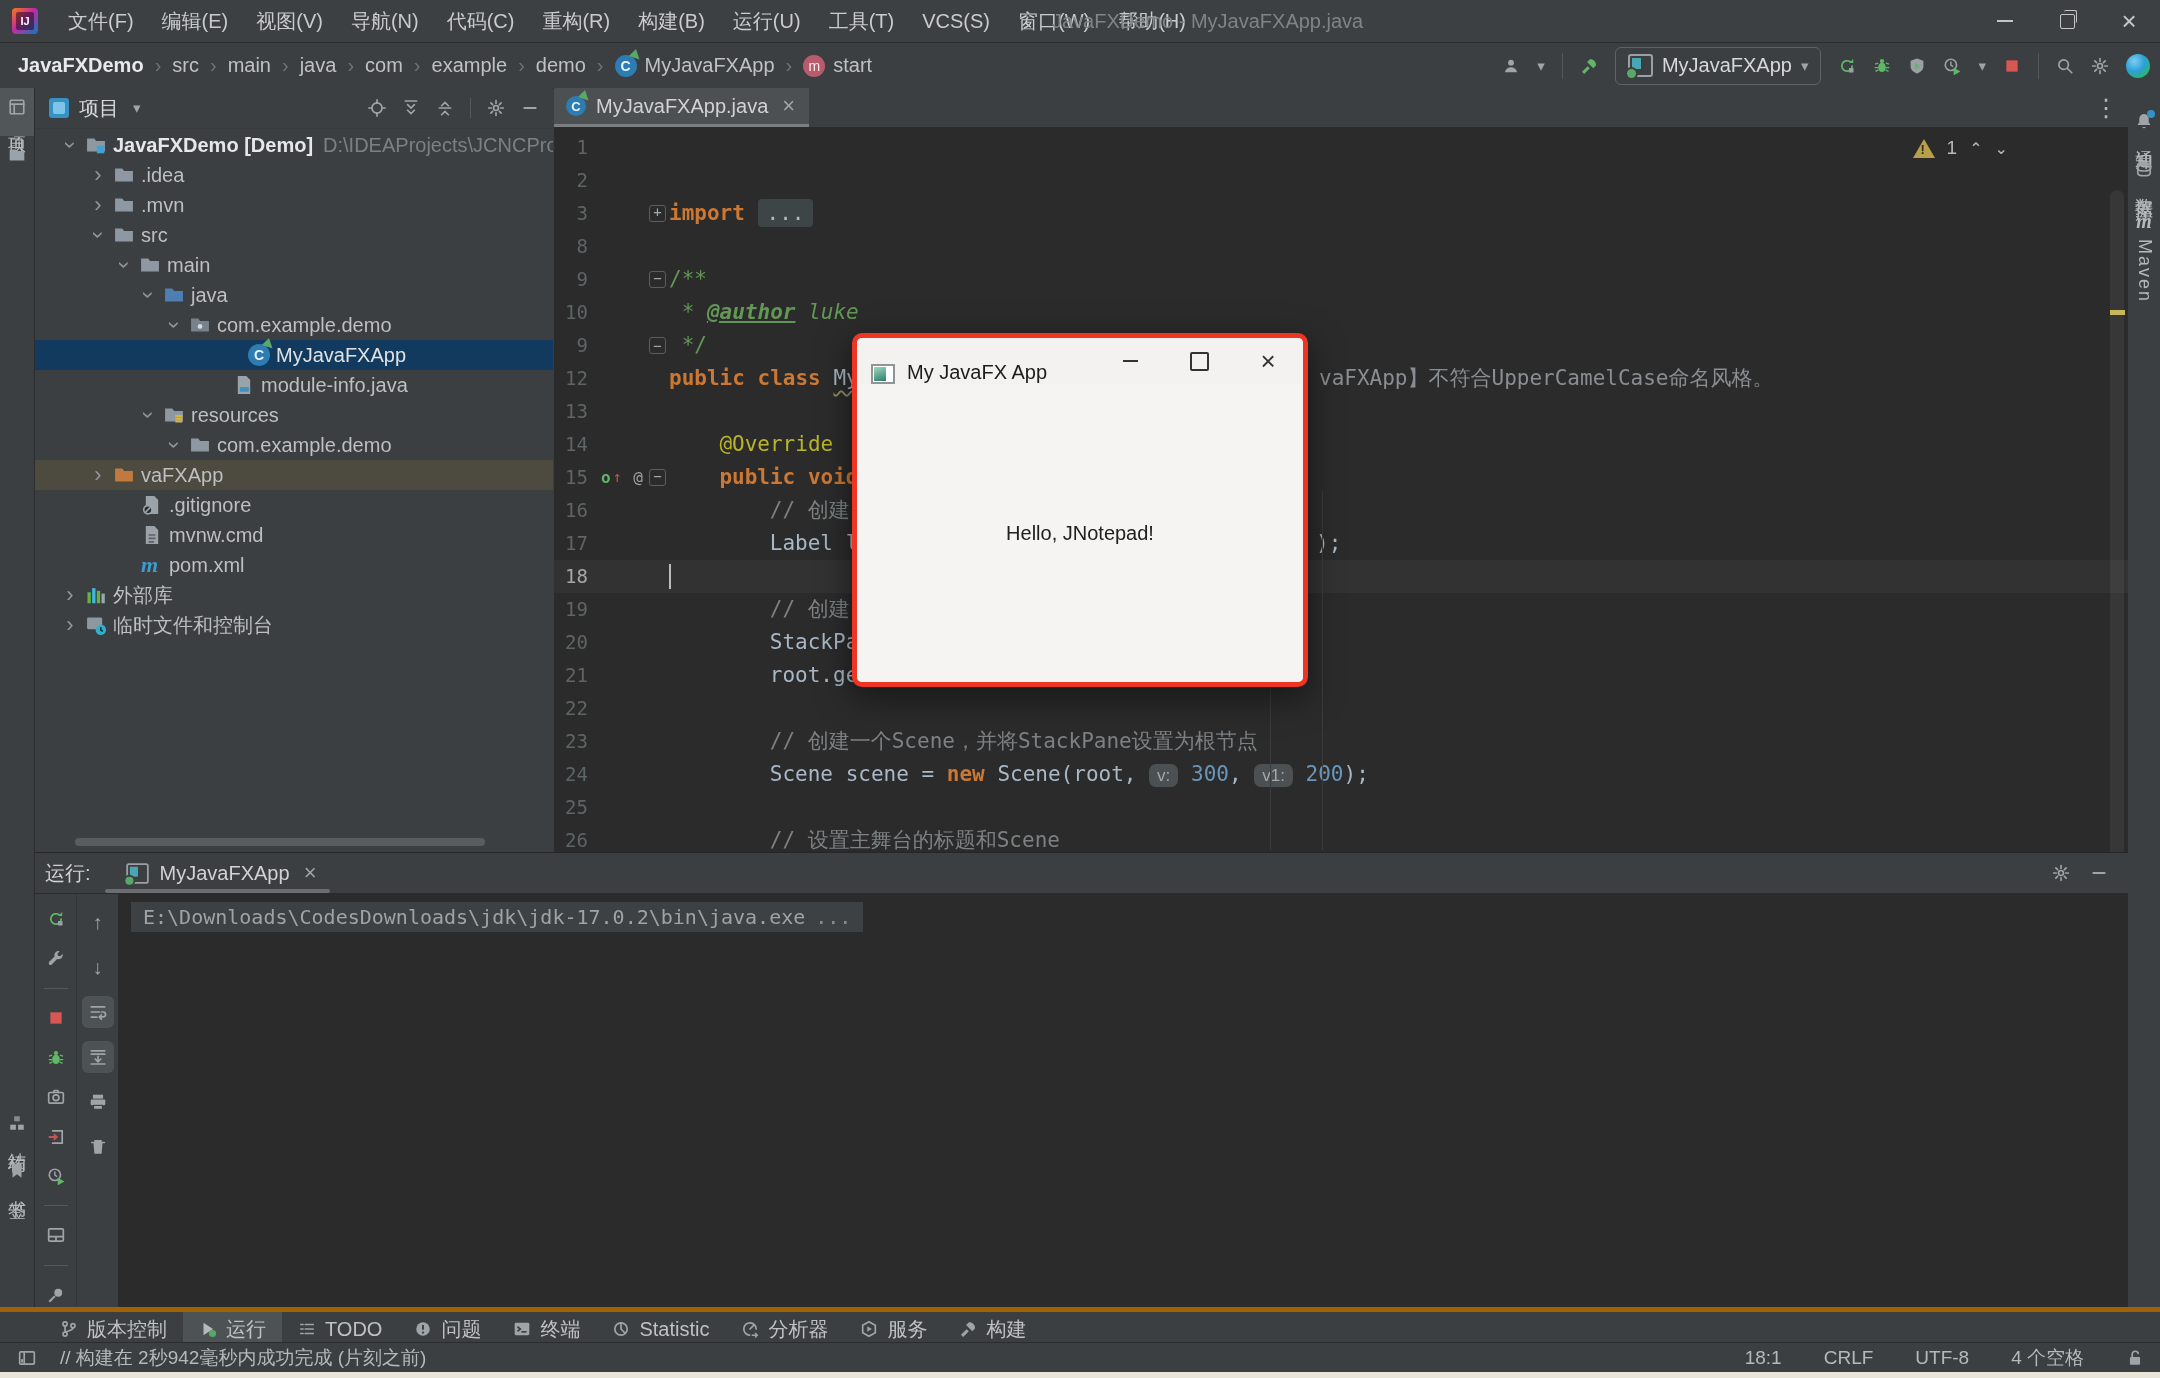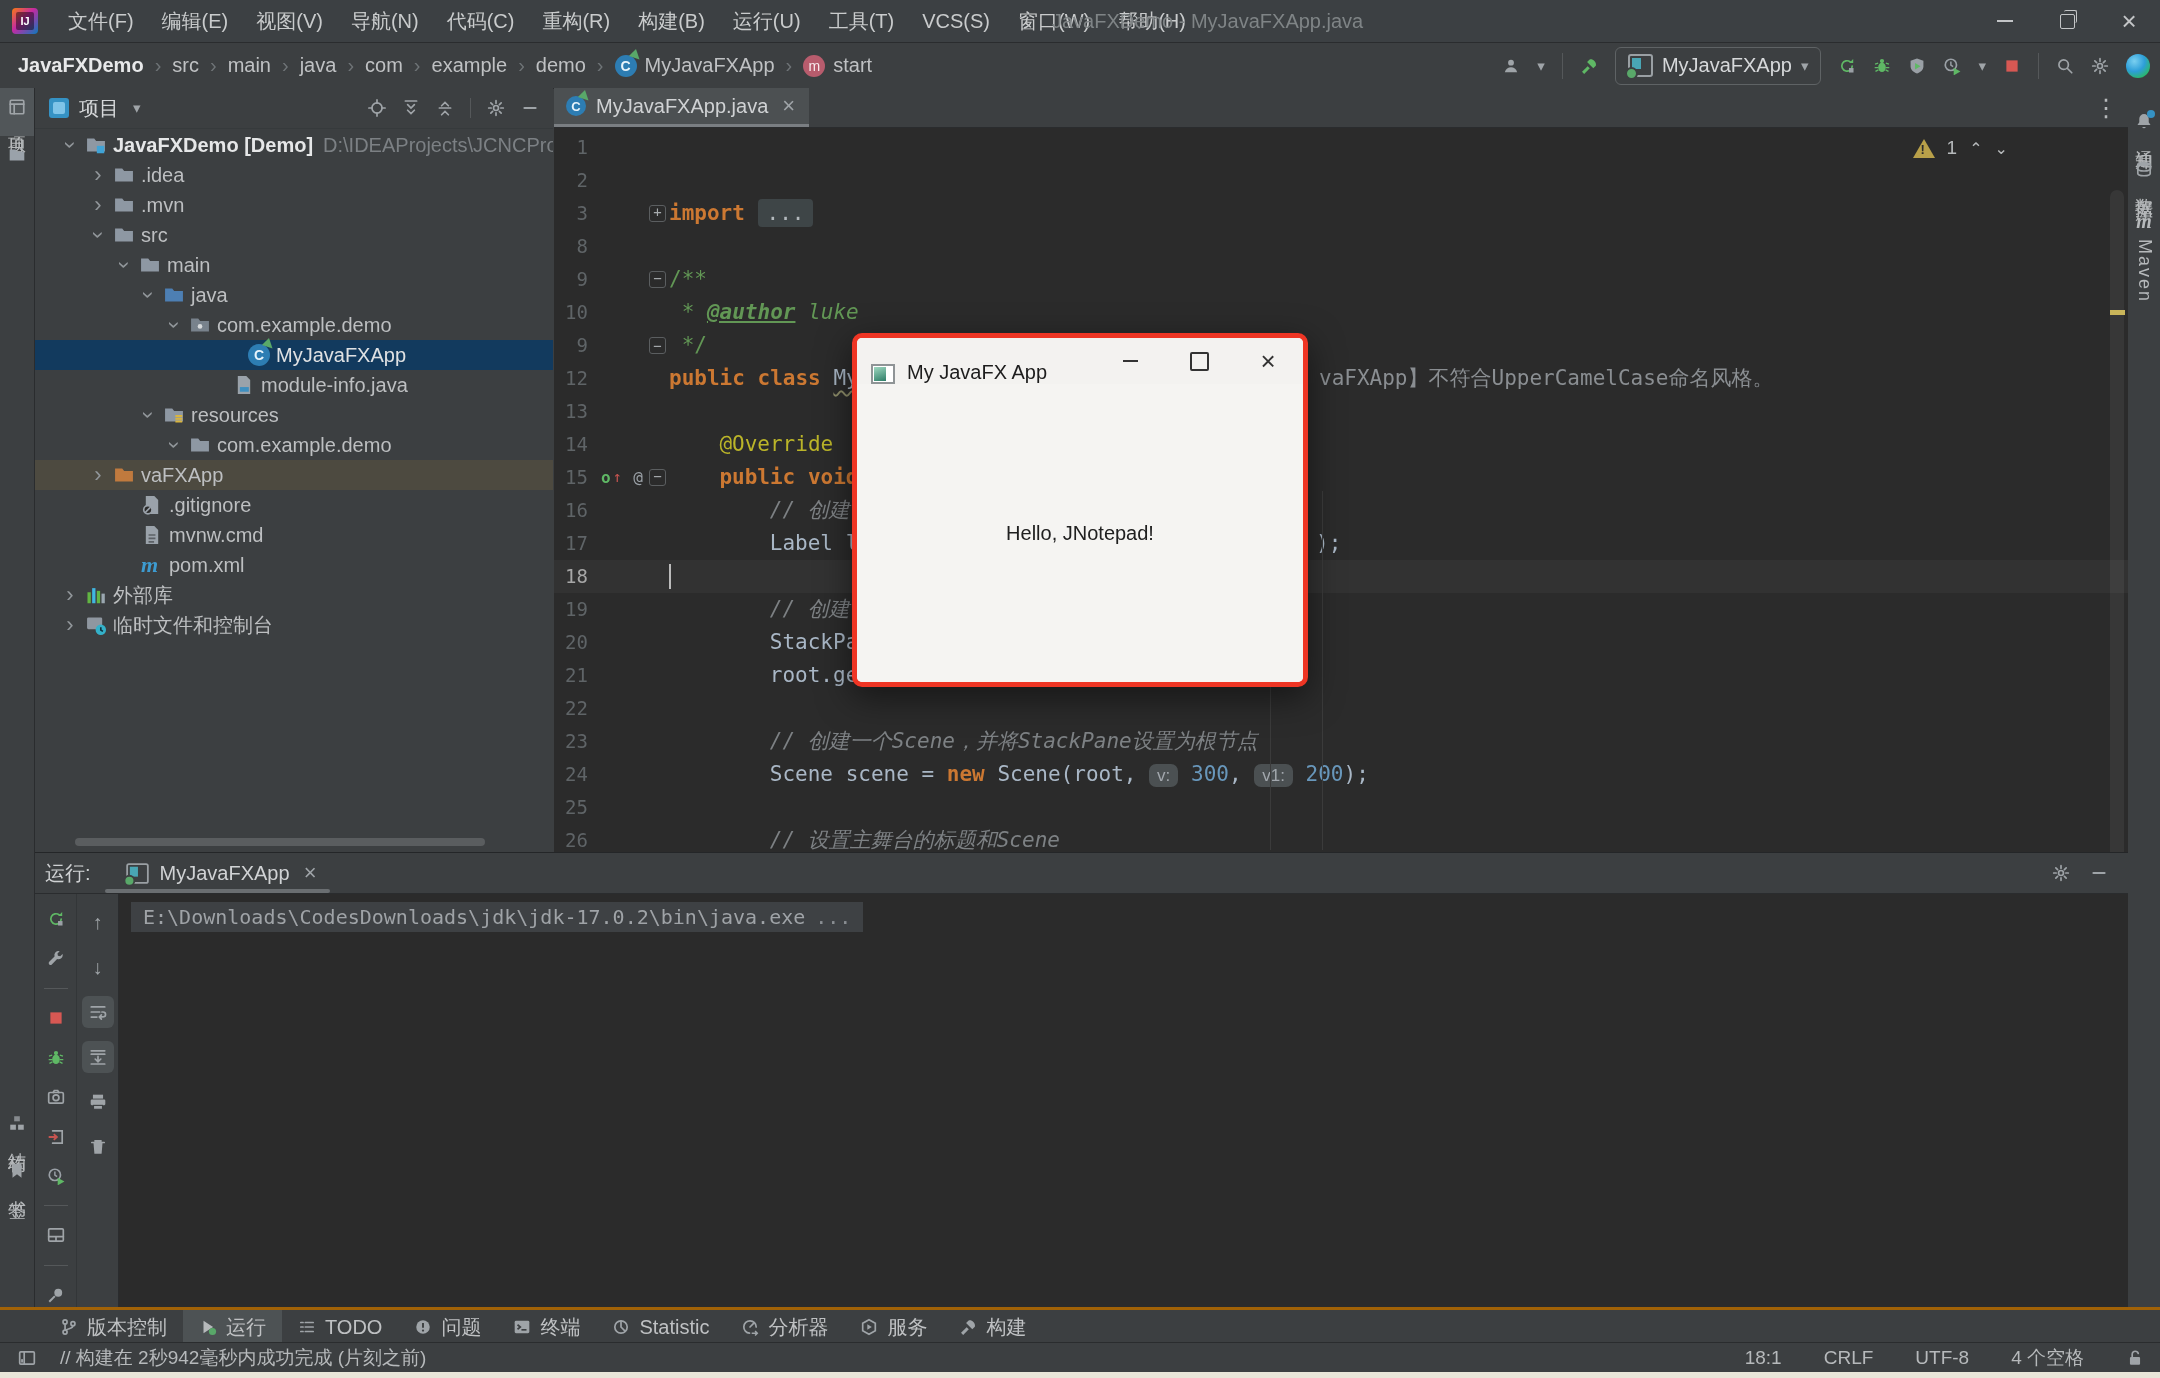--- a/index.html
+++ b/index.html
@@ -83,21 +83,21 @@
   .lnum{position:absolute;left:0;top:0;width:34px;text-align:right;color:#5f6467;font-size:19px;}
   .lnum-c{color:#a7a7a7;}
   .lg{position:absolute;left:44px;top:0;width:48px;height:33px;display:flex;align-items:center;justify-content:center;gap:2px;}
   .fm{position:absolute;left:95px;top:8px;width:15px;height:15px;border:1px solid #5b5e60;border-radius:3px;background:#2b2b2b;
       color:#a7abae;font-size:14px;line-height:13px;text-align:center;font-family:"DejaVu Sans Mono",monospace;}
   .fm.end{transform:rotate(180deg);}
   .lcode{display:inline-block;}
   .tk{white-space:pre;}
   .kw{color:#cc7832;font-weight:600;}
   .pl{color:#a9b7c6;}
-  .cmt{color:#7d8184;font-style:italic;}
+  .cmt{color:#7d8184;}
   .doc{color:#629755;}
   .doctag{color:#629755;font-weight:bold;font-style:italic;text-decoration:underline;}
   .doci{color:#629755;font-style:italic;margin-top:23px;}
   .ann{color:#bbb529;}
   .num{color:#6897bb;}
   .warn{color:#8a8e92;}
   .sq{text-decoration:underline wavy #8e8e6a 1.5px;text-underline-offset:5px;}
   .foldbox{background:#3e4547;border-radius:4px;padding:2px 9px;color:#b3b9bd;}
   .hint{background:#4b5052;color:#a2a7ad;border-radius:7px;padding:2px 8px;font-size:17px;font-family:"Liberation Sans",sans-serif;}
   .absx{position:absolute;top:0;}
@@ -135,21 +135,21 @@
   #rtool2{left:42px;width:41px;border-right:1px solid #2a2c2e;}
   .rsep{width:24px;height:1px;background:#55585a;margin:3px 0;}
   .tgl{width:32px;height:32px;display:flex;align-items:center;justify-content:center;border-radius:6px;}
   .tgl.on{background:#4d5254;}
   .arrowtxt{font-size:20px;color:#9fa4a8;}
   #console{position:absolute;left:84px;top:41px;right:0;bottom:0;background:#2b2b2b;}
   #console-line{position:absolute;left:12px;top:8px;display:inline-block;background:#3e4144;padding:3px 12px;
                 font-family:"DejaVu Sans Mono","Liberation Mono",monospace;font-size:20px;color:#9fa3a7;}
   #console-line .fold{color:#8a8e92;margin-left:10px;}
   
-  #bottombar{left:0;top:1307px;width:2160px;height:34px;background:#3c3f41;border-top:3px solid #a16207;display:flex;align-items:center;}
+  #bottombar{left:0;top:1307px;width:2160px;height:34px;background:#3c3f41;border-top:5px solid #a16207;display:flex;align-items:center;}
   .bitem{display:flex;align-items:center;gap:9px;font-size:20px;color:#bfc1c3;height:34px;padding:0 16px;}
   .bitem.active{background:#4d5254;}
   
   #statusbar{left:0;top:1342px;width:2160px;height:30px;background:#3c3f41;border-top:1px solid #2a2c2e;display:flex;align-items:center;font-size:19px;color:#b6b9bb;}
   #status-right{position:absolute;right:16px;display:flex;align-items:center;gap:42px;}
   #deskstrip{left:0;top:1372px;width:2160px;height:6px;background:#e9e6d9;}
 </style>
 </head>
 <body>
 

